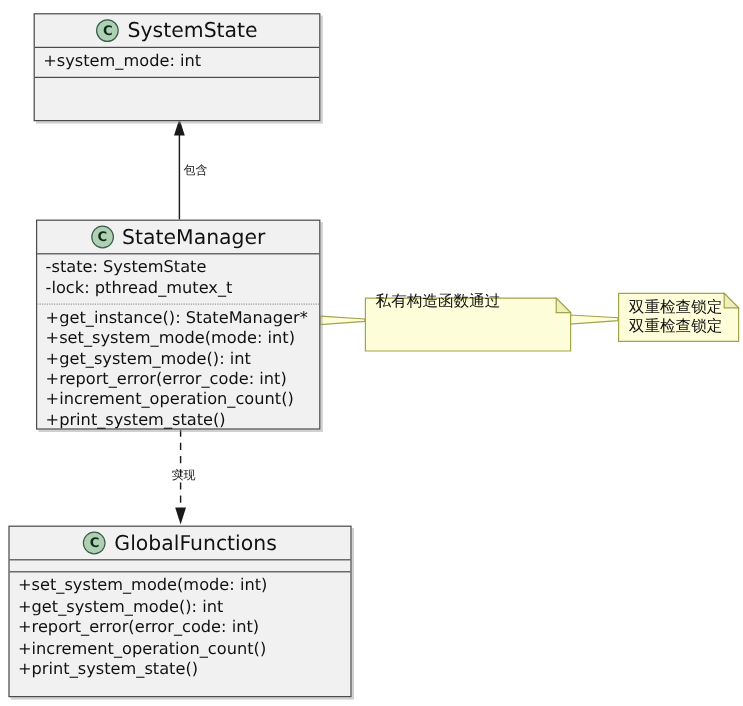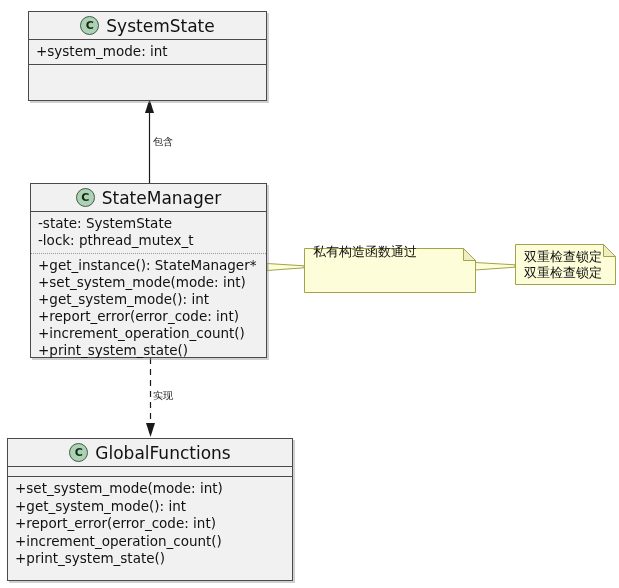--- a/index.html
+++ b/index.html
@@ -92,21 +92,21 @@
     <div class="members tall">
       <div class="row static">+set_system_mode(mode: int)</div>
       <div class="row static">+get_system_mode(): int</div>
       <div class="row static">+report_error(error_code: int)</div>
       <div class="row static">+increment_operation_count()</div>
       <div class="row static">+print_system_state()</div>
     </div>
   </div>
 
   <div class="edge-label" style="left:153px;top:135px;">包含</div>
-  <div class="edge-label" style="left:153px;top:389px;text-align:center;">实现</div>
+  <div class="edge-label" style="left:143px;top:389px;text-align:center;">实现</div>
 
   <div class="note-text" style="left:313px;top:244px;">
     <div>私有构造函数通过</div>
   </div>
   <div class="note-text" style="left:524px;top:249px;">
     <div>双重检查锁定</div>
     <div>双重检查锁定</div>
   </div>
 
 </div>

